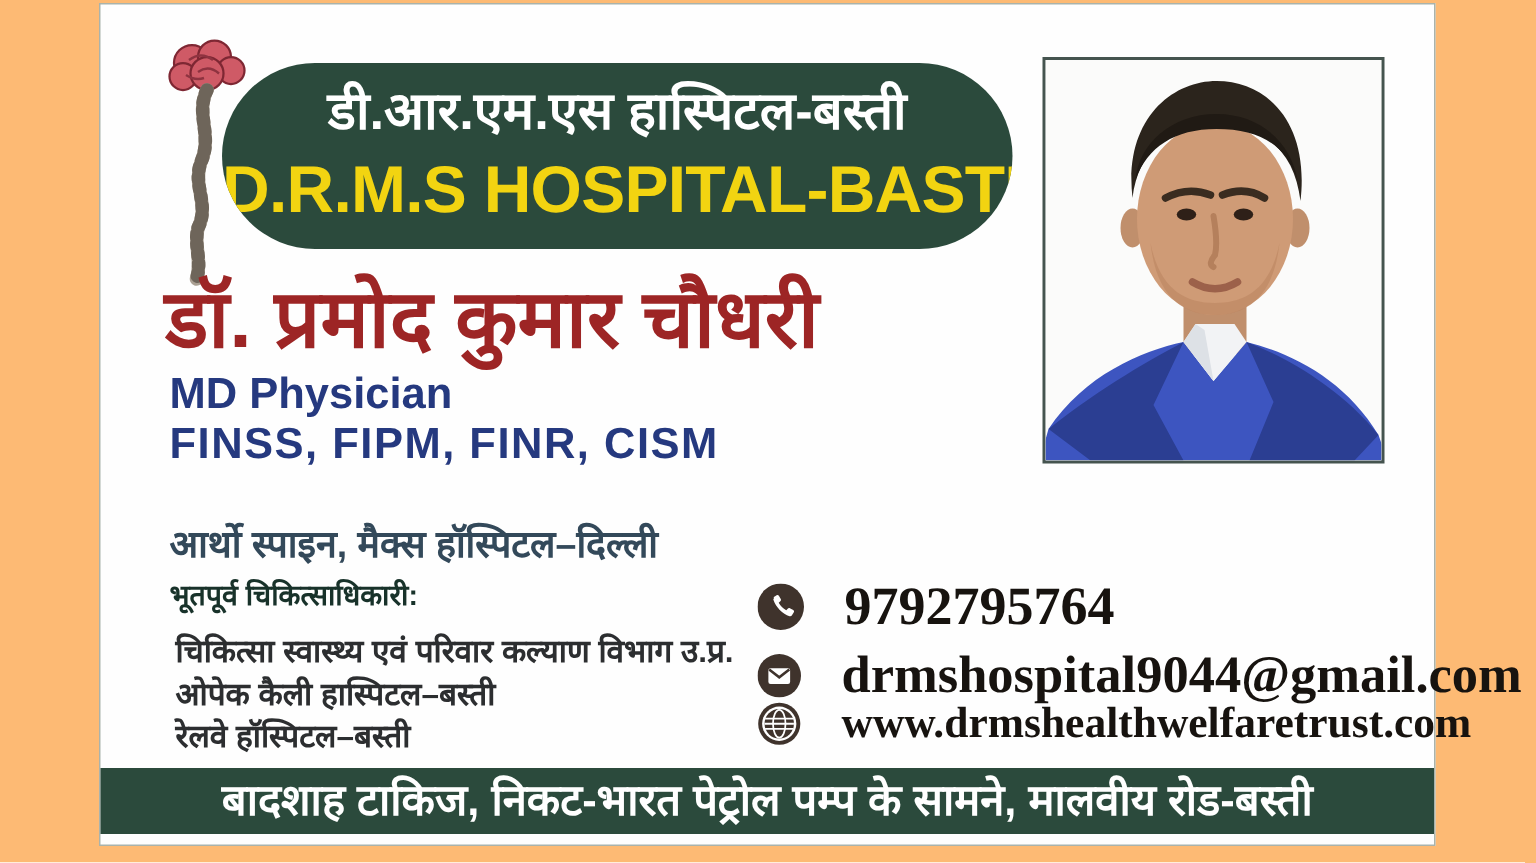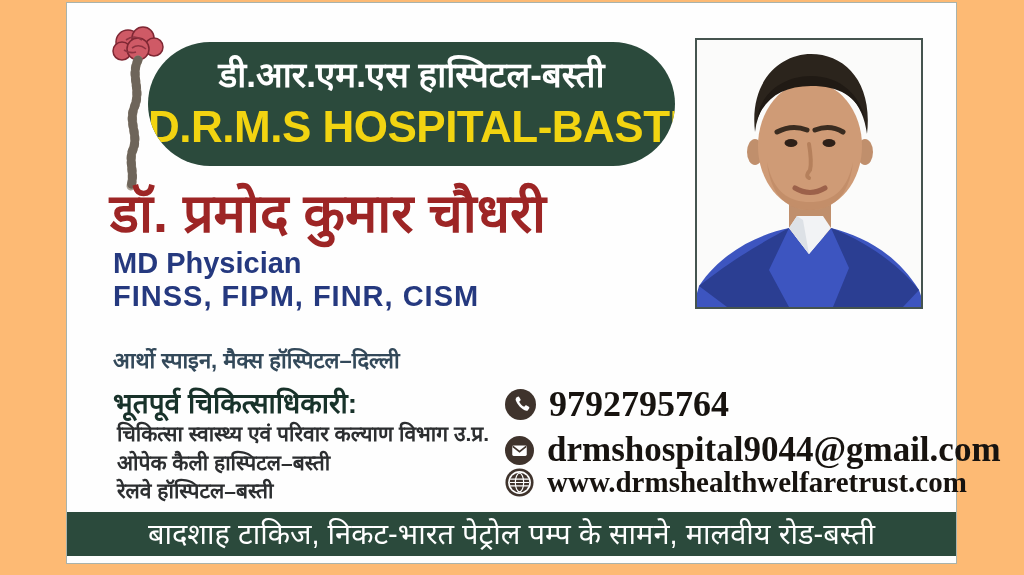--- a/index.html
+++ b/index.html
@@ -40,52 +40,52 @@
   }
   .quals{
     position:absolute; left:113px; top:280px; font-size:29px; font-weight:700;
     letter-spacing:1px; color:var(--navy_blue,#25397f); white-space:nowrap;
   }
   .fellow1{
     position:absolute; left:113px; top:313px; font-size:25px; font-weight:600;
     color:var(--teal_text,#33495a); white-space:nowrap;
   }
   .fellow2{
-    position:absolute; left:113px; top:344px; font-size:22px; font-weight:600;
+    position:absolute; left:113px; top:344px; font-size:25px; font-weight:600;
     color:var(--teal_text,#33495a); white-space:nowrap;
   }
   .former-heading{
-    position:absolute; left:113px; top:383px; font-size:28px; font-weight:700;
+    position:absolute; left:113px; top:383px; font-size:19px; font-weight:700;
     color:var(--heading_dark,#18322a); white-space:nowrap;
   }
   .former-item{
     position:absolute; left:117px; font-size:21px; font-weight:700;
     color:var(--body_text,#2c2e30); white-space:nowrap;
   }
   .fi0{top:419px;} .fi1{top:448px;} .fi2{top:476px;}
   
   .photo-frame{
     position:absolute; left:695px; top:38px; width:224px; height:267px;
     border:2px solid #45544f; background:#fbfbfa; overflow:hidden;
   }
   
   .contact-row{
-    position:absolute; display:flex; align-items:center; gap:13px;
+    position:absolute; display:flex; align-items:center; gap:27px;
     font-family:"Liberation Serif","DejaVu Serif",serif;
     font-weight:700; color:var(--contact_text,#17130f); white-space:nowrap;
   }
   .row-phone{left:505px; top:383px; font-size:36px;}
   .row-email{left:505px; top:430px; font-size:35px;}
   .row-web{left:505px; top:466px; font-size:29px;}
   .cicon{flex:0 0 auto; display:block;}
   
   .footer-banner{
     position:absolute; left:67px; top:512px; width:889px; height:44px;
     background:var(--banner_green,#2b4a3c); color:#ffffff;
-    font-size:29px; font-weight:400; line-height:44px; text-align:center;
+    font-size:29px; font-weight:700; line-height:44px; text-align:center;
     white-space:nowrap;
   }
 </style>
 </head>
 <body>
 
 <div class="stage">
 
   <div class="card-border"></div>
 

